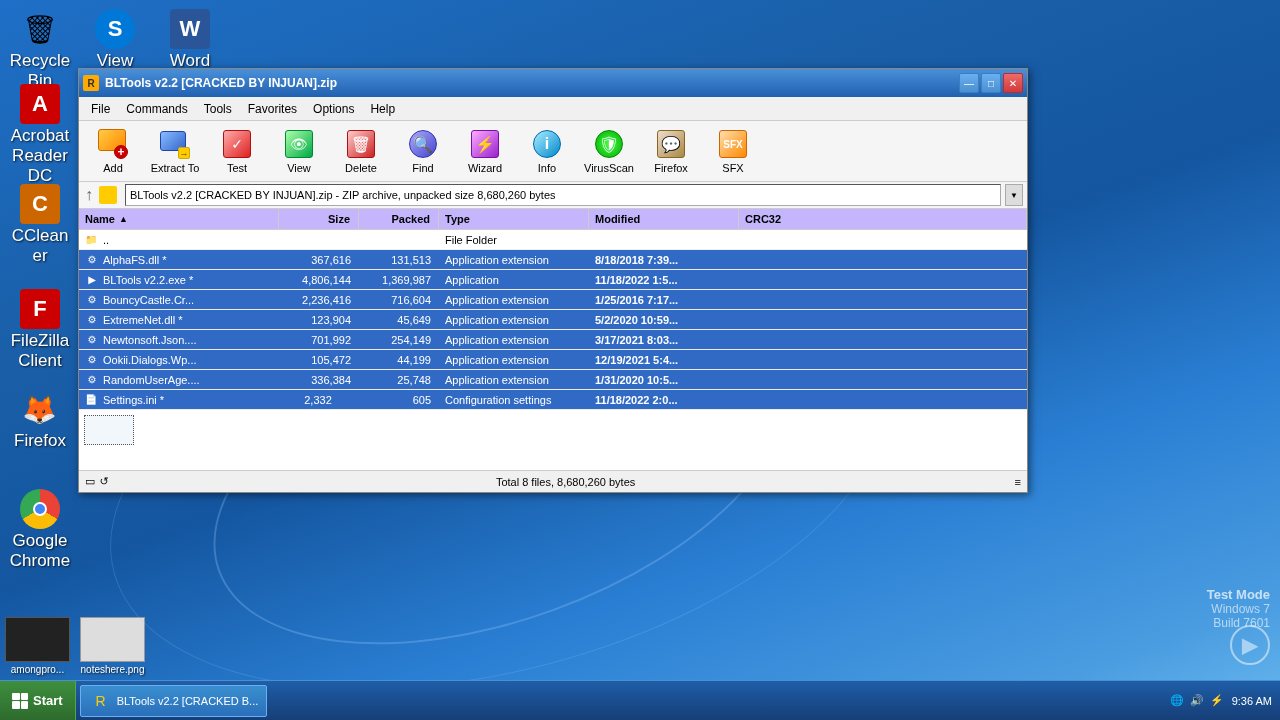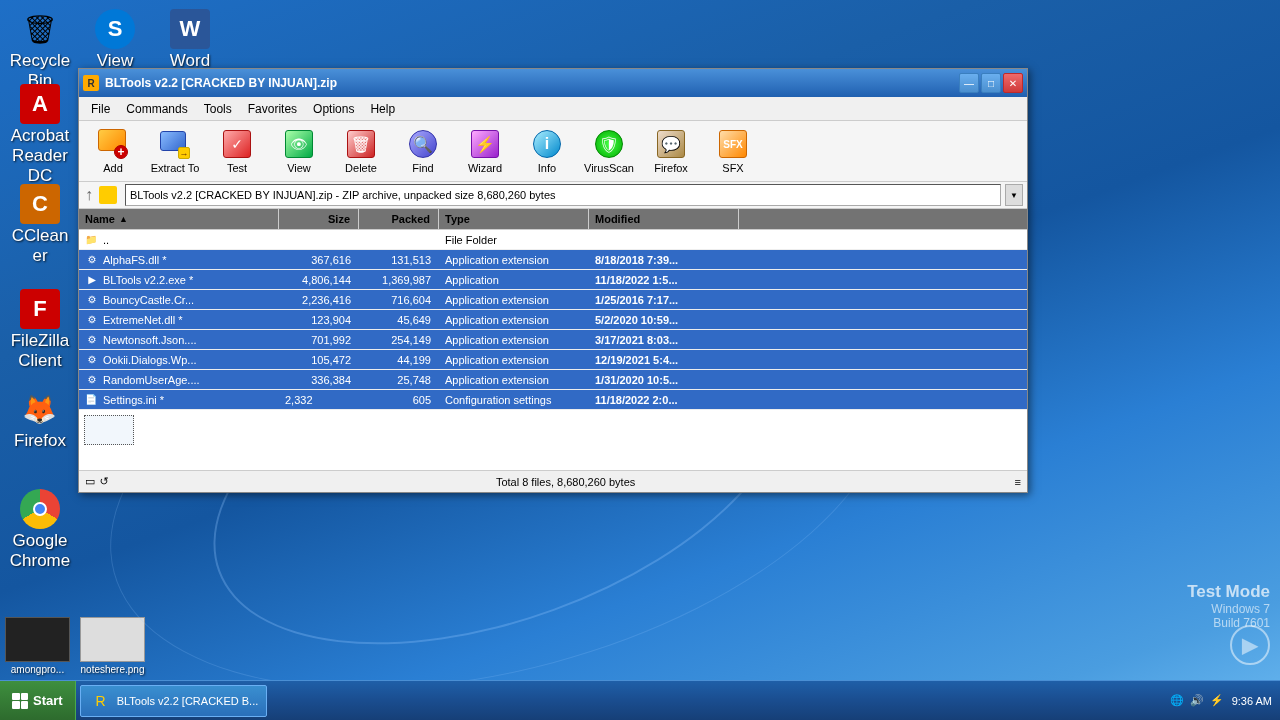--- a/index.html
+++ b/index.html
@@ -399,21 +399,21 @@
     }
 
     
     .file-list {
       width: 100%;
       background: white;
     }
 
     .file-list-header {
       display: flex;
-      background: #737373;
+      background: #c4b5fd;
       border-bottom: 1px solid #ccc;
     }
 
     .file-col-header {
       padding: 4px 6px;
       font-size: 11px;
       font-weight: bold;
       border-right: 1px solid #ccc;
       cursor: pointer;
       user-select: none;
@@ -537,21 +537,21 @@
   <div class="desktop-thumb" style="left:80px;">
     <div class="thumb-box" style="background:#ddd;border:1px solid #999;"></div>
     <div class="thumb-label">noteshere.png</div>
   </div>
 
   <div class="anyrun-watermark">
     <div class="anyrun-logo">▶</div>
   </div>
 
   <div class="test-mode-text">
-    <div style="font-size:17px;color:rgba(255,255,255,0.7);font-weight:bold;">Test Mode</div>
+    <div style="font-size:13px;color:rgba(255,255,255,0.7);font-weight:bold;">Test Mode</div>
     <div style="font-size:12px;color:rgba(255,255,255,0.6);">Windows 7</div>
     <div style="font-size:12px;color:rgba(255,255,255,0.6);">Build 7601</div>
   </div>
 
   <div class="winrar-window">
 
     <div class="title-bar">
       <div class="title-bar-left">
         <div class="title-bar-icon">R</div>
         <span>BLTools v2.2 [CRACKED BY INJUAN].zip</span>
@@ -670,20 +670,21 @@
 
       <div class="file-list-header">
         <div class="file-col-header col-name">
           <span>Name</span>
           <span style="font-size:9px;">▲</span>
         </div>
         <div class="file-col-header col-size">Size</div>
         <div class="file-col-header col-packed">Packed</div>
         <div class="file-col-header col-type">Type</div>
         <div class="file-col-header col-modified">Modified</div>
+        <div class="file-col-header col-crc32">CRC32</div>
       </div>
 
       <div id="file-rows-container">
           <div class="file-row">
     <div class="file-cell name" style="">
       <span class="file-icon-sm" style="color:#ffcc00">📁</span>
       <span>..</span>
     </div>
     <div class="file-cell size" style="text-align:right;"></div>
     <div class="file-cell packed" style="text-align:right;"></div>
@@ -766,21 +767,21 @@
     <div class="file-cell packed" style="text-align:right;color:white;">25,748</div>
     <div class="file-cell type" style="color:white;">Application extension</div>
     <div class="file-cell modified" style="color:white;">1/31/2020 10:5...</div>
     <div class="file-cell crc32" style="color:white;"></div>
   </div>
           <div class="file-row selected">
     <div class="file-cell name" style="color:white;">
       <span class="file-icon-sm" style="color:white">📄</span>
       <span>Settings.ini *</span>
     </div>
-    <div class="file-cell size" style="text-align:left;color:white;">2,332</div>
+    <div class="file-cell size" style="text-align:center;color:white;">2,332</div>
     <div class="file-cell packed" style="color:white;">605</div>
     <div class="file-cell type" style="color:white;">Configuration settings</div>
     <div class="file-cell modified" style="color:white;">11/18/2022 2:0...</div>
     <div class="file-cell crc32" style="color:white;"></div>
   </div>
           <div style="height: 60px; position: relative;">
             <div style="position: absolute; top: 5px; left: 5px; width: 50px; height: 30px; border: 1px dotted rgb(85, 85, 85); background: rgba(0, 100, 200, 0.05);"></div>
           </div>
         </div>
     </div>

